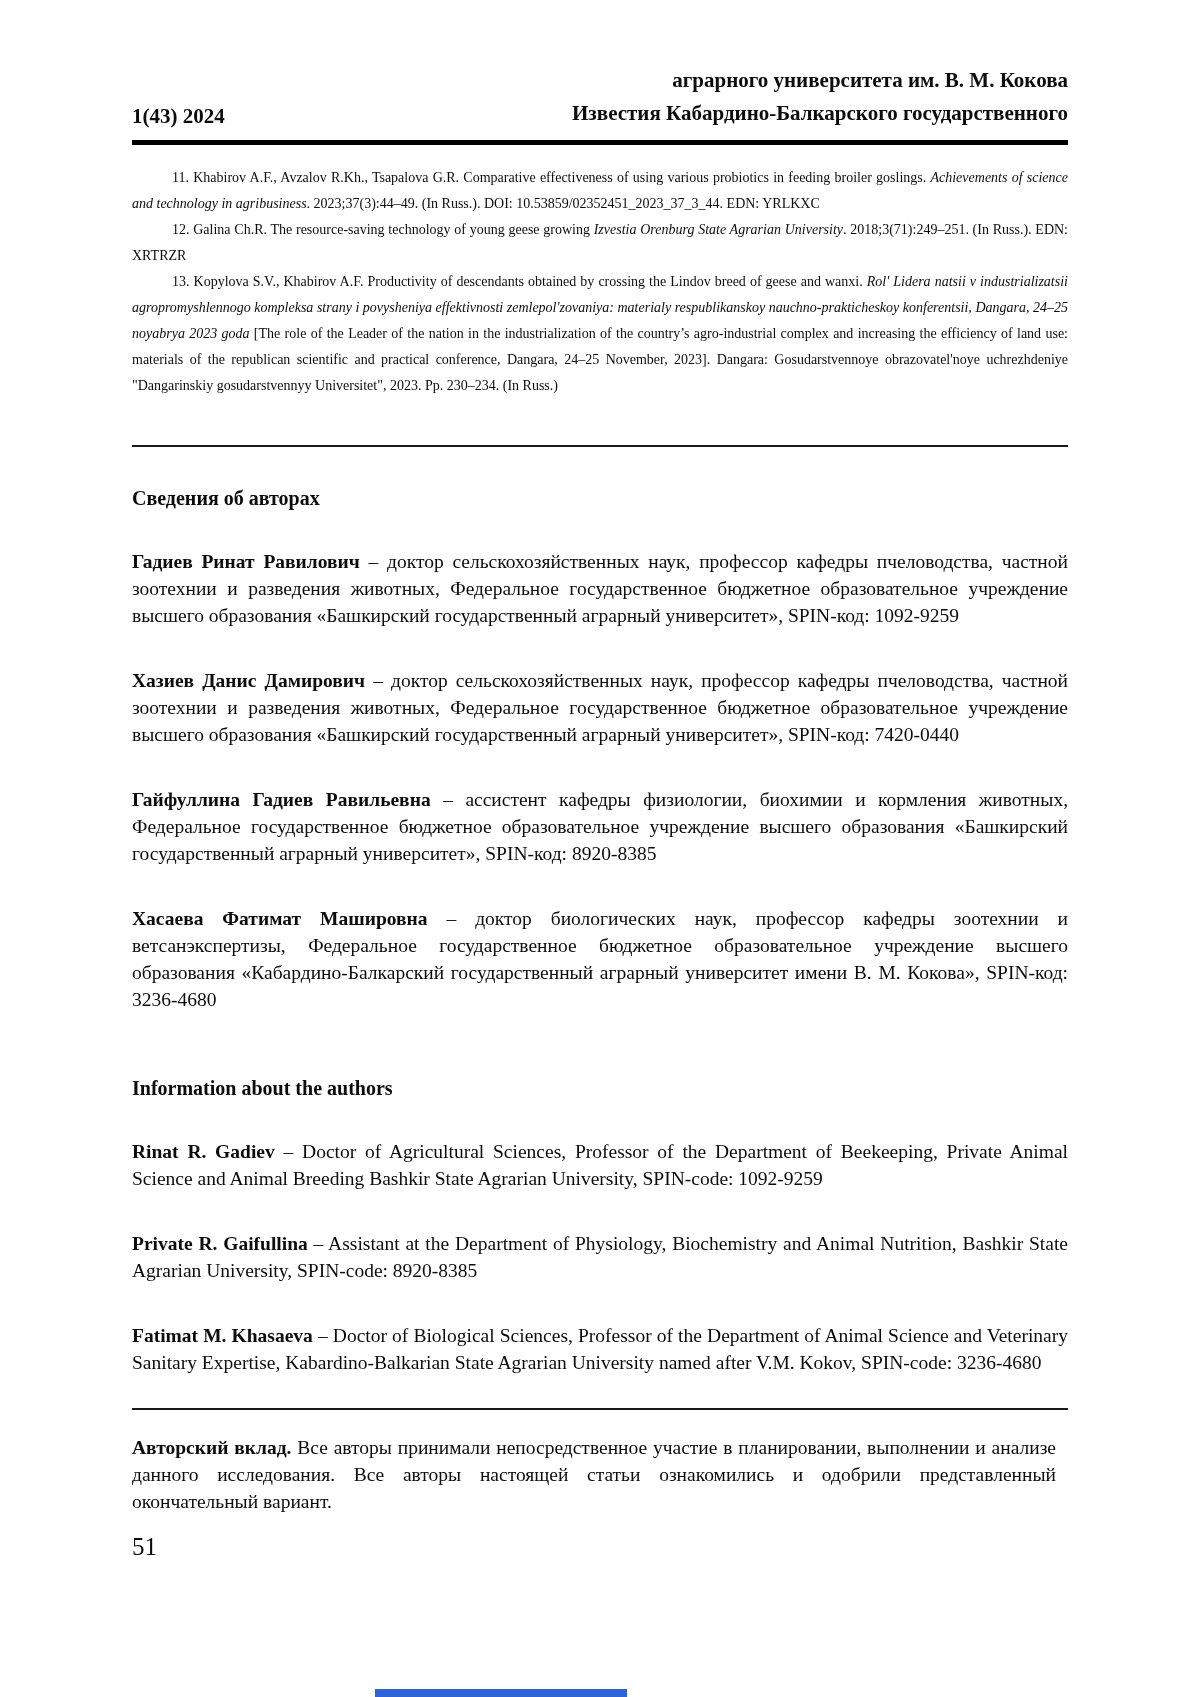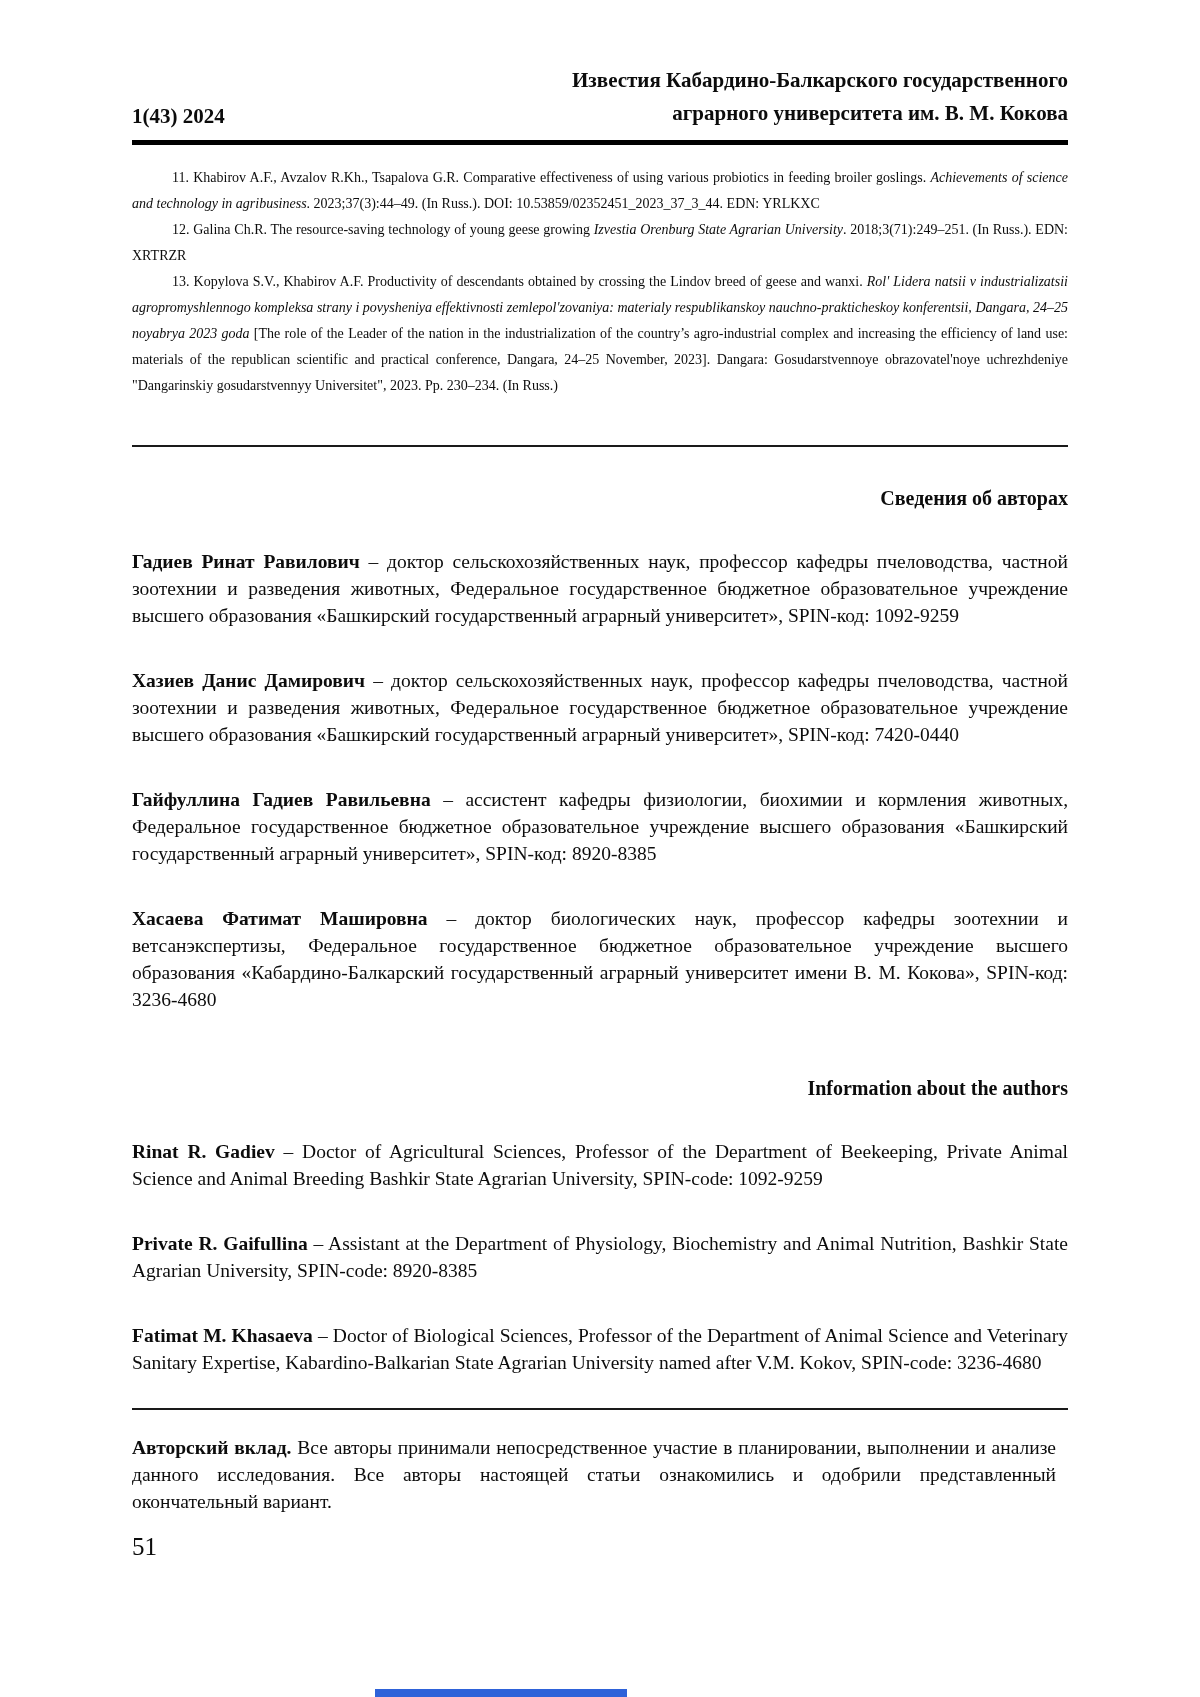--- a/index.html
+++ b/index.html
@@ -27,21 +27,21 @@
   
   .refs{margin-top:20px;}
   p.ref{
     margin:0;font-size:14px;line-height:26px;text-align:justify;
     text-indent:40px;
   }
   .rule{border:none;border-top:2px solid #1a1a1a;margin:0;}
   .rule-1{margin-top:46px;}
   .rule-2{margin-top:32px;}
   .section-heading{
-    text-align:right;font-weight:bold;font-size:20px;margin:0;
+    text-align:left;font-weight:bold;font-size:20px;margin:0;
   }
   .heading-ru{margin-top:40px;}
   .heading-en{margin-top:64px;}
   .authors{margin-top:14px;}
   p.author{
     margin:38px 0 0 0;font-size:19.5px;line-height:27px;text-align:justify;
   }
   p.author b{font-weight:bold;}
   .contrib{
     margin:24px 12px 0 0;font-size:19.5px;line-height:27px;text-align:justify;
@@ -55,22 +55,22 @@
   }
 </style>
 </head>
 <body>
 
 <div class="page">
 
   <div class="header">
     <div class="issue">1(43) 2024</div>
     <div class="journal">
+      <div>аграрного университета им. В. М. Кокова</div>
       <div>Известия Кабардино-Балкарского государственного</div>
-      <div>аграрного университета им. В. М. Кокова</div>
     </div>
   </div>
 
   <div class="refs">
     <p class="ref"><span>11.  Khabirov A.F., Avzalov R.Kh., Tsapalova G.R. Comparative effectiveness of using various probiotics in feeding broiler goslings. </span><i>Achievements of science and technology in agribusiness</i><span>. 2023;37(3):44–49. (In Russ.). DOI: 10.53859/02352451_2023_37_3_44. EDN: YRLKXC</span></p>
     <p class="ref"><span>12.  Galina Ch.R. The resource-saving technology of young geese growing </span><i>Izvestia Orenburg State Agrarian University</i><span>. 2018;3(71):249–251. (In Russ.). EDN: XRTRZR</span></p>
     <p class="ref"><span>13.  Kopylova S.V., Khabirov A.F. Productivity of descendants obtained by crossing the Lindov breed of geese and wanxi. </span><i>Rol' Lidera natsii v industrializatsii agropromyshlennogo kompleksa strany i povysheniya effektivnosti zemlepol'zovaniya: materialy respublikanskoy nauchno-prakticheskoy konferentsii, Dangara, 24–25 noyabrya 2023 goda</i><span> [The role of the Leader of the nation in the industrialization of the country’s agro-industrial complex and increasing the efficiency of land use: materials of the republican scientific and practical conference, Dangara, 24–25 November, 2023]. Dangara: Gosudarstvennoye obrazovatel'noye uchrezhdeniye "Dangarinskiy gosudarstvennyy Universitet", 2023. Pp. 230–234. (In Russ.)</span></p>
   </div>
 
   <hr class="rule rule-1">

